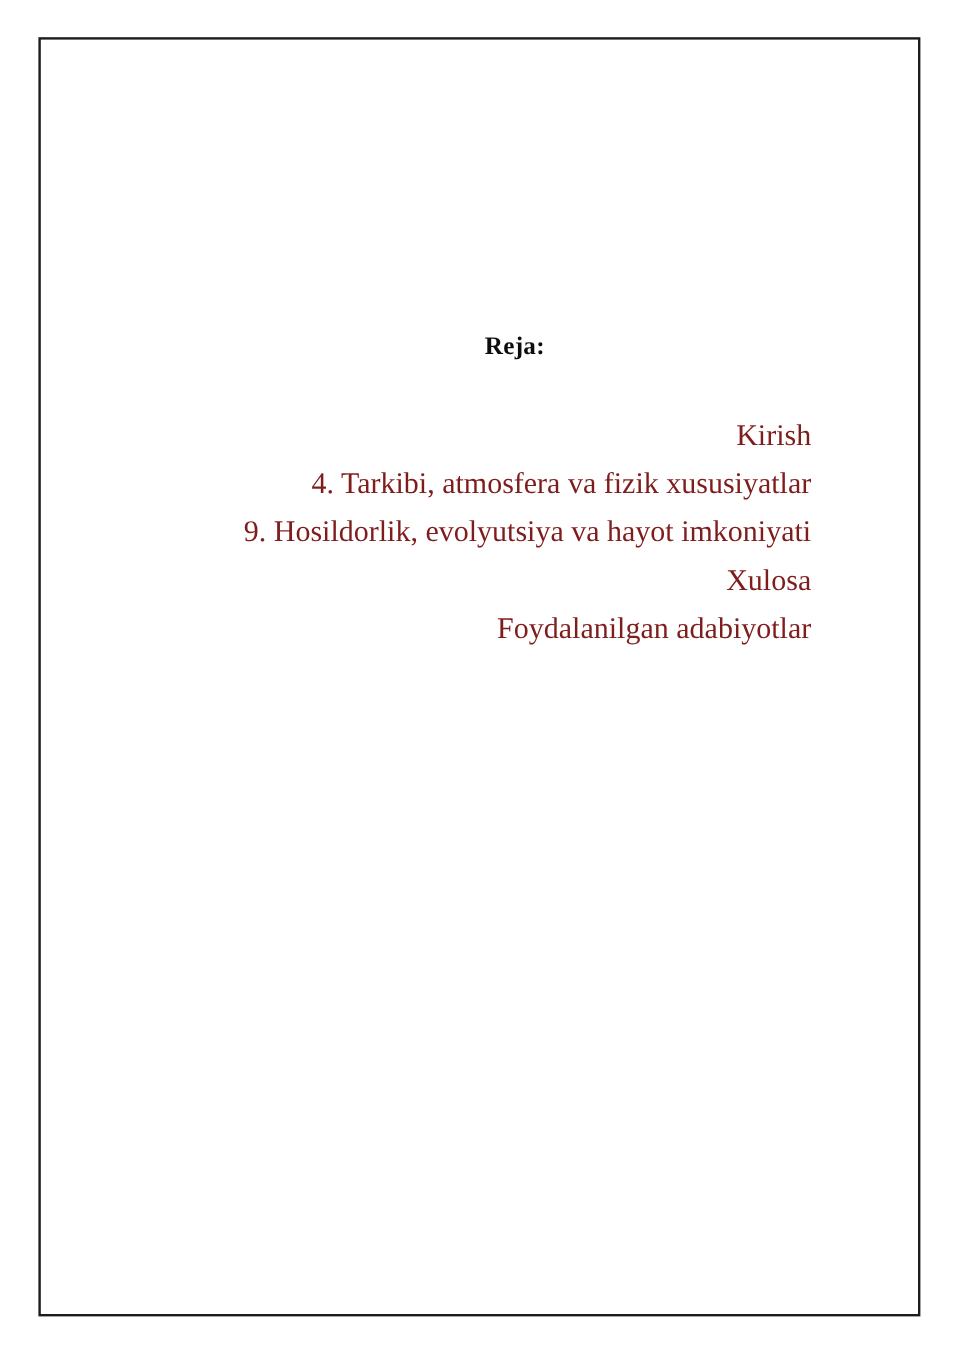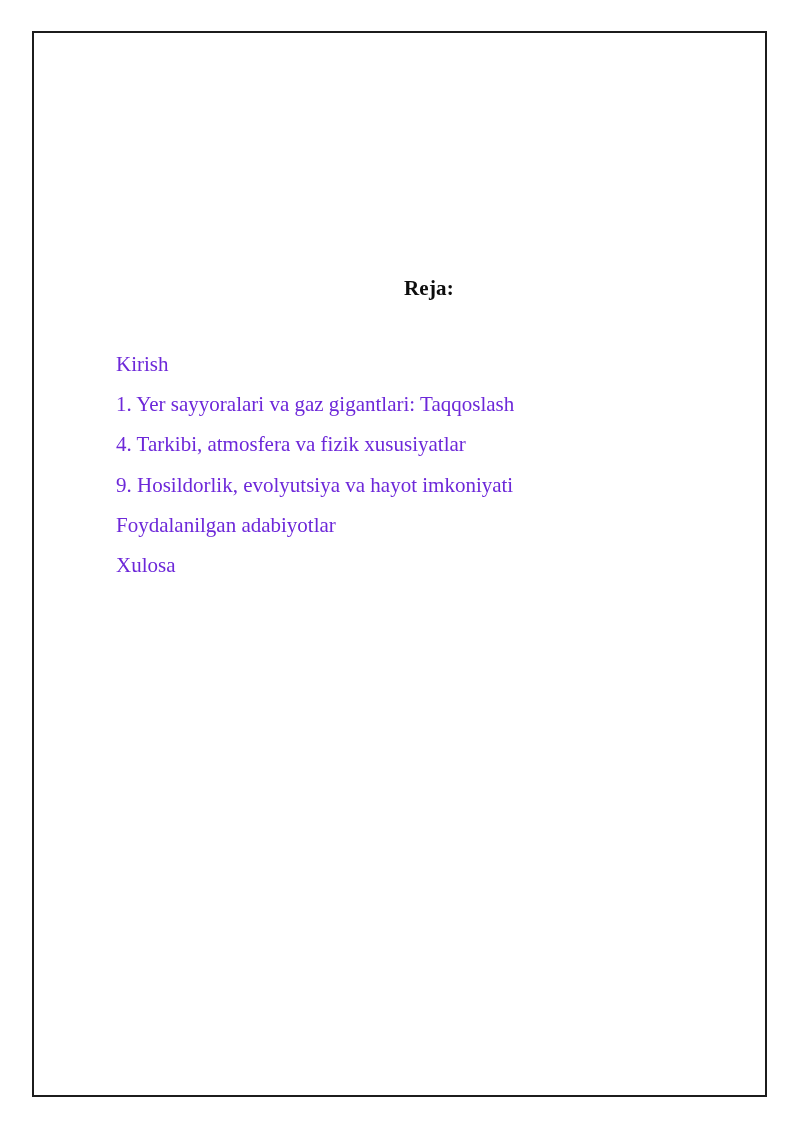--- a/index.html
+++ b/index.html
@@ -40,35 +40,35 @@
     color: #0d0d0d;
   }
   .doc-body {
     position: absolute;
     left: 116px;
     top: 352px;
     width: 560px;
   }
   .doc-line {
     height: 40.2px;
-    font-size: 21px;
+    font-size: 25px;
     line-height: 24px;
-    color: #6d28d9;
+    color: #7f1d1d;
     white-space: nowrap;
+    text-align: right;
   }
 </style>
 </head>
 <body>
 
 <div class="page">
   <div class="page-frame"></div>
 
   <h1 class="doc-title">Reja:</h1>
 
   <div class="doc-body">
     <div class="doc-line">Kirish</div>
-    <div class="doc-line">1. Yer sayyoralari va gaz gigantlari: Taqqoslash</div>
     <div class="doc-line">4. Tarkibi, atmosfera va fizik xususiyatlar</div>
     <div class="doc-line">9. Hosildorlik, evolyutsiya va hayot imkoniyati</div>
+    <div class="doc-line">Xulosa</div>
     <div class="doc-line">Foydalanilgan adabiyotlar</div>
-    <div class="doc-line">Xulosa</div>
   </div>
 </div>
 
 </body></html>

